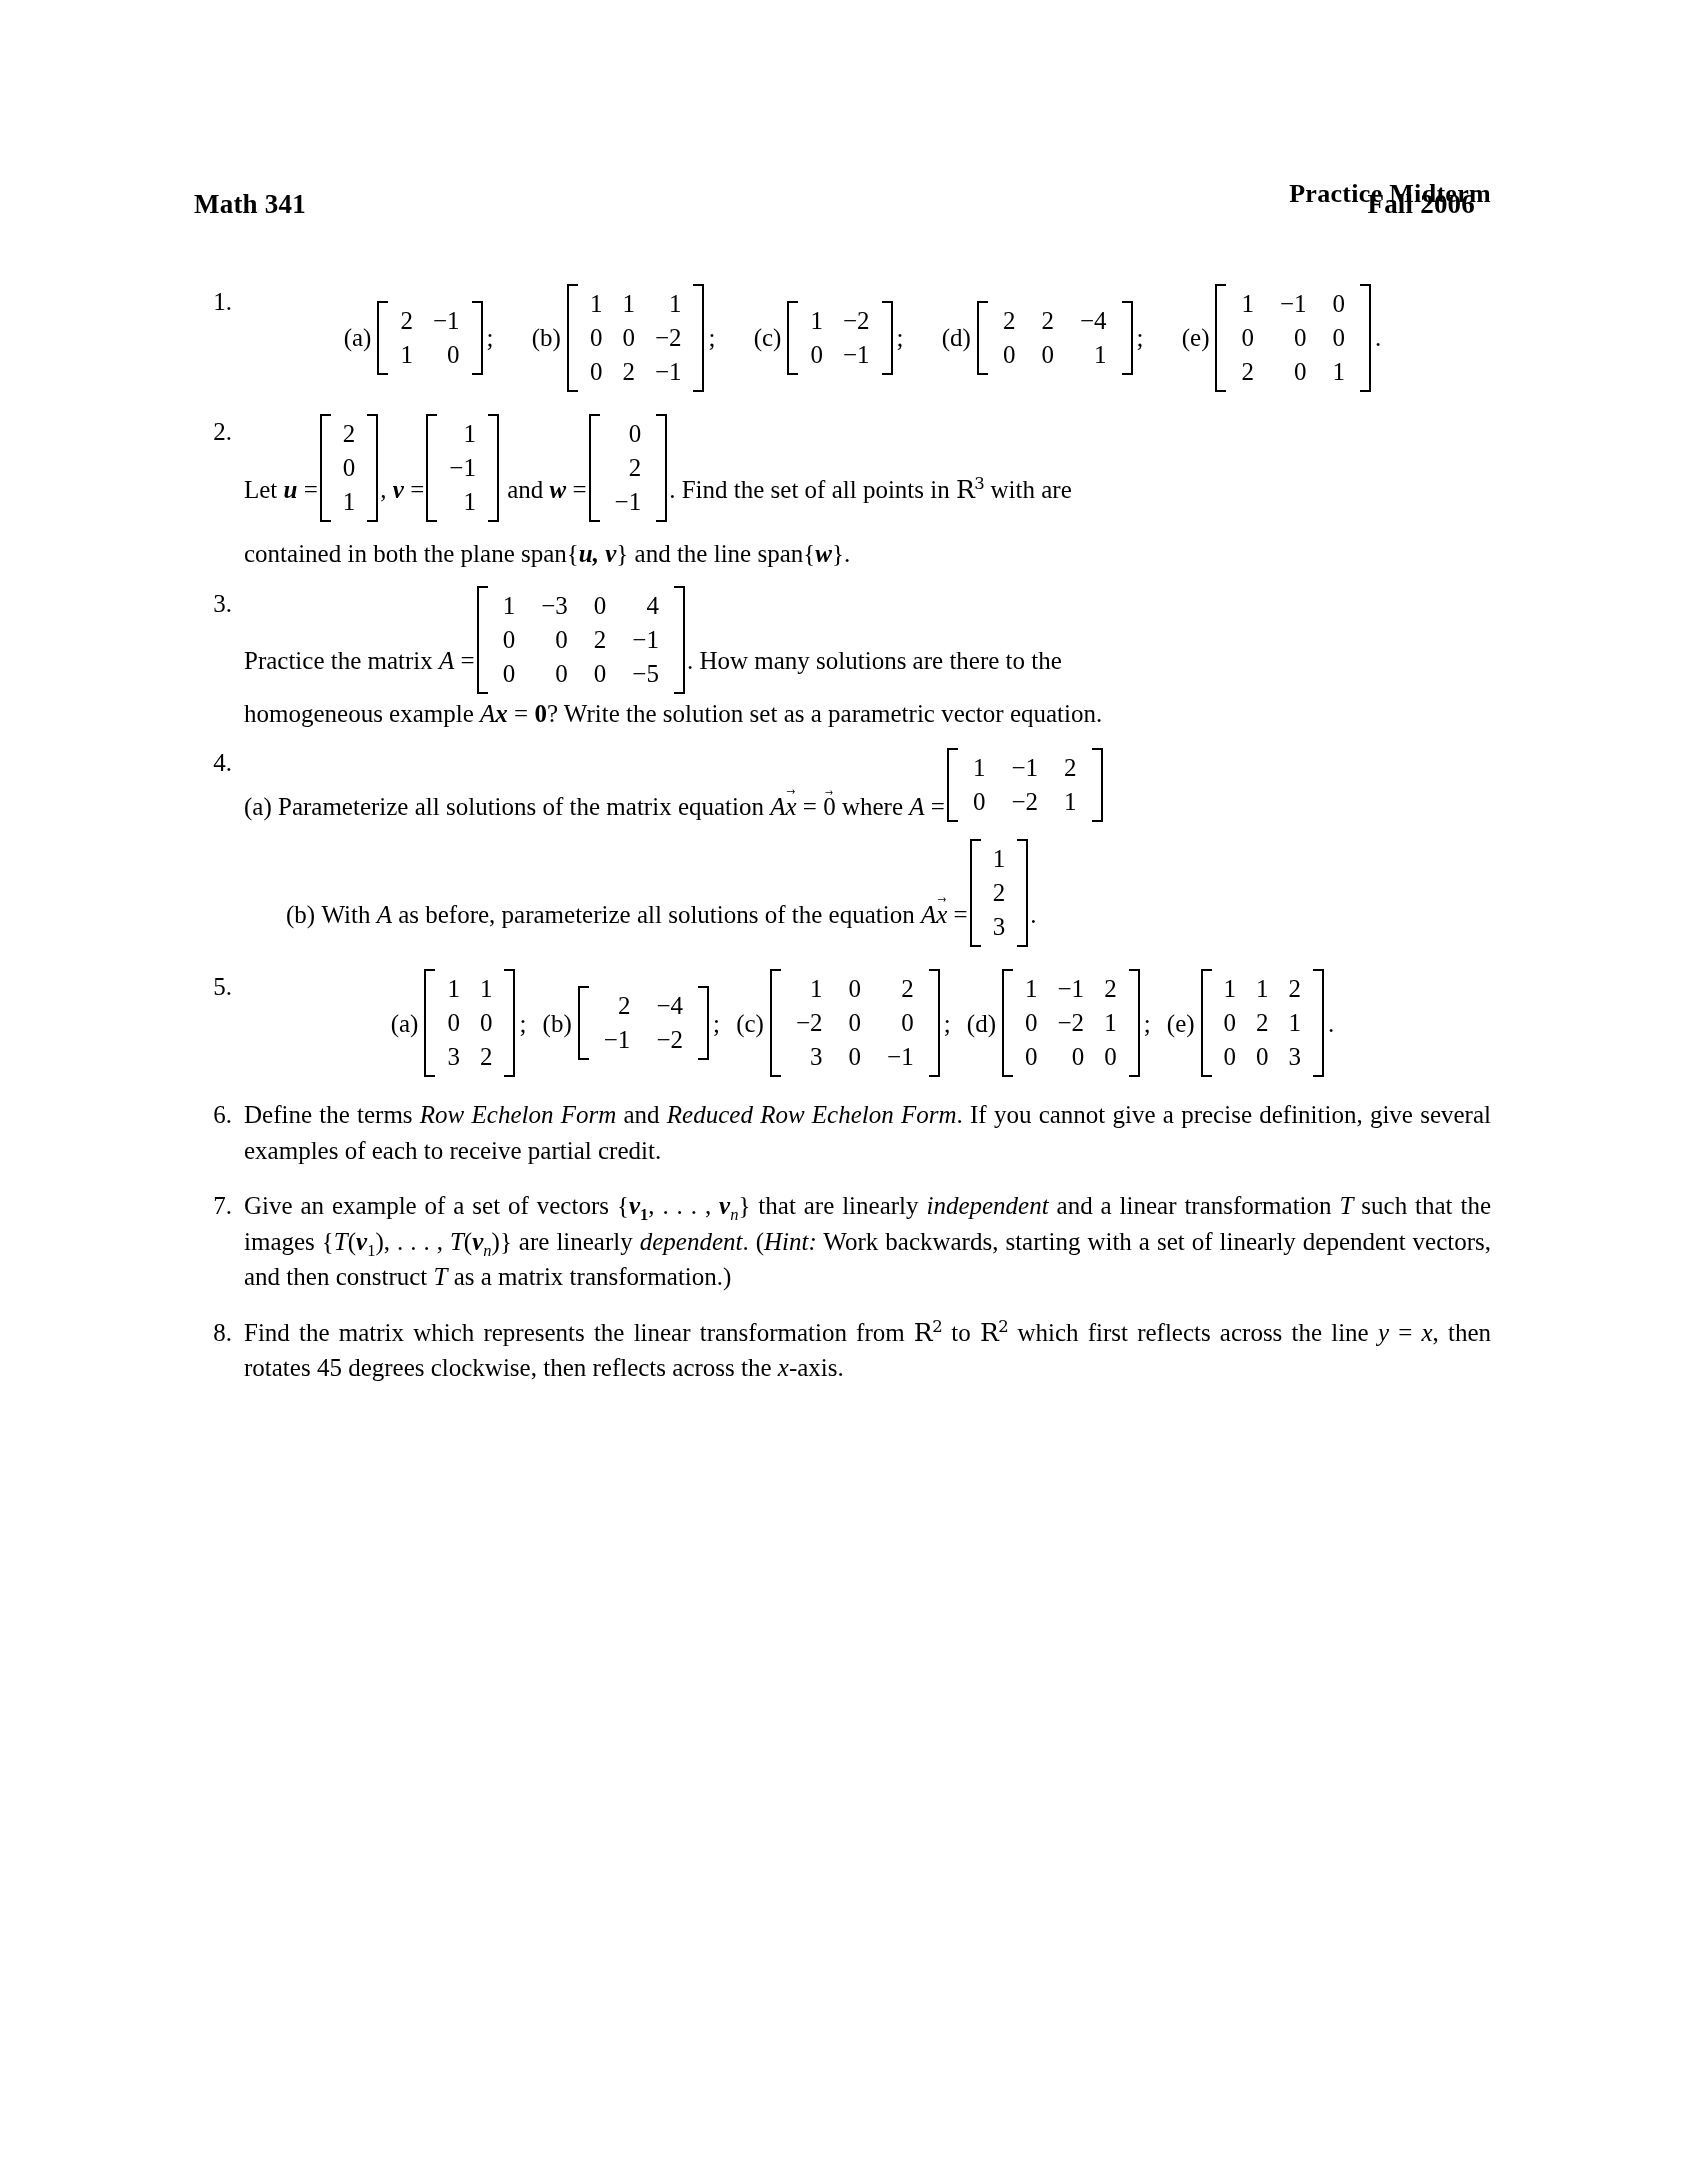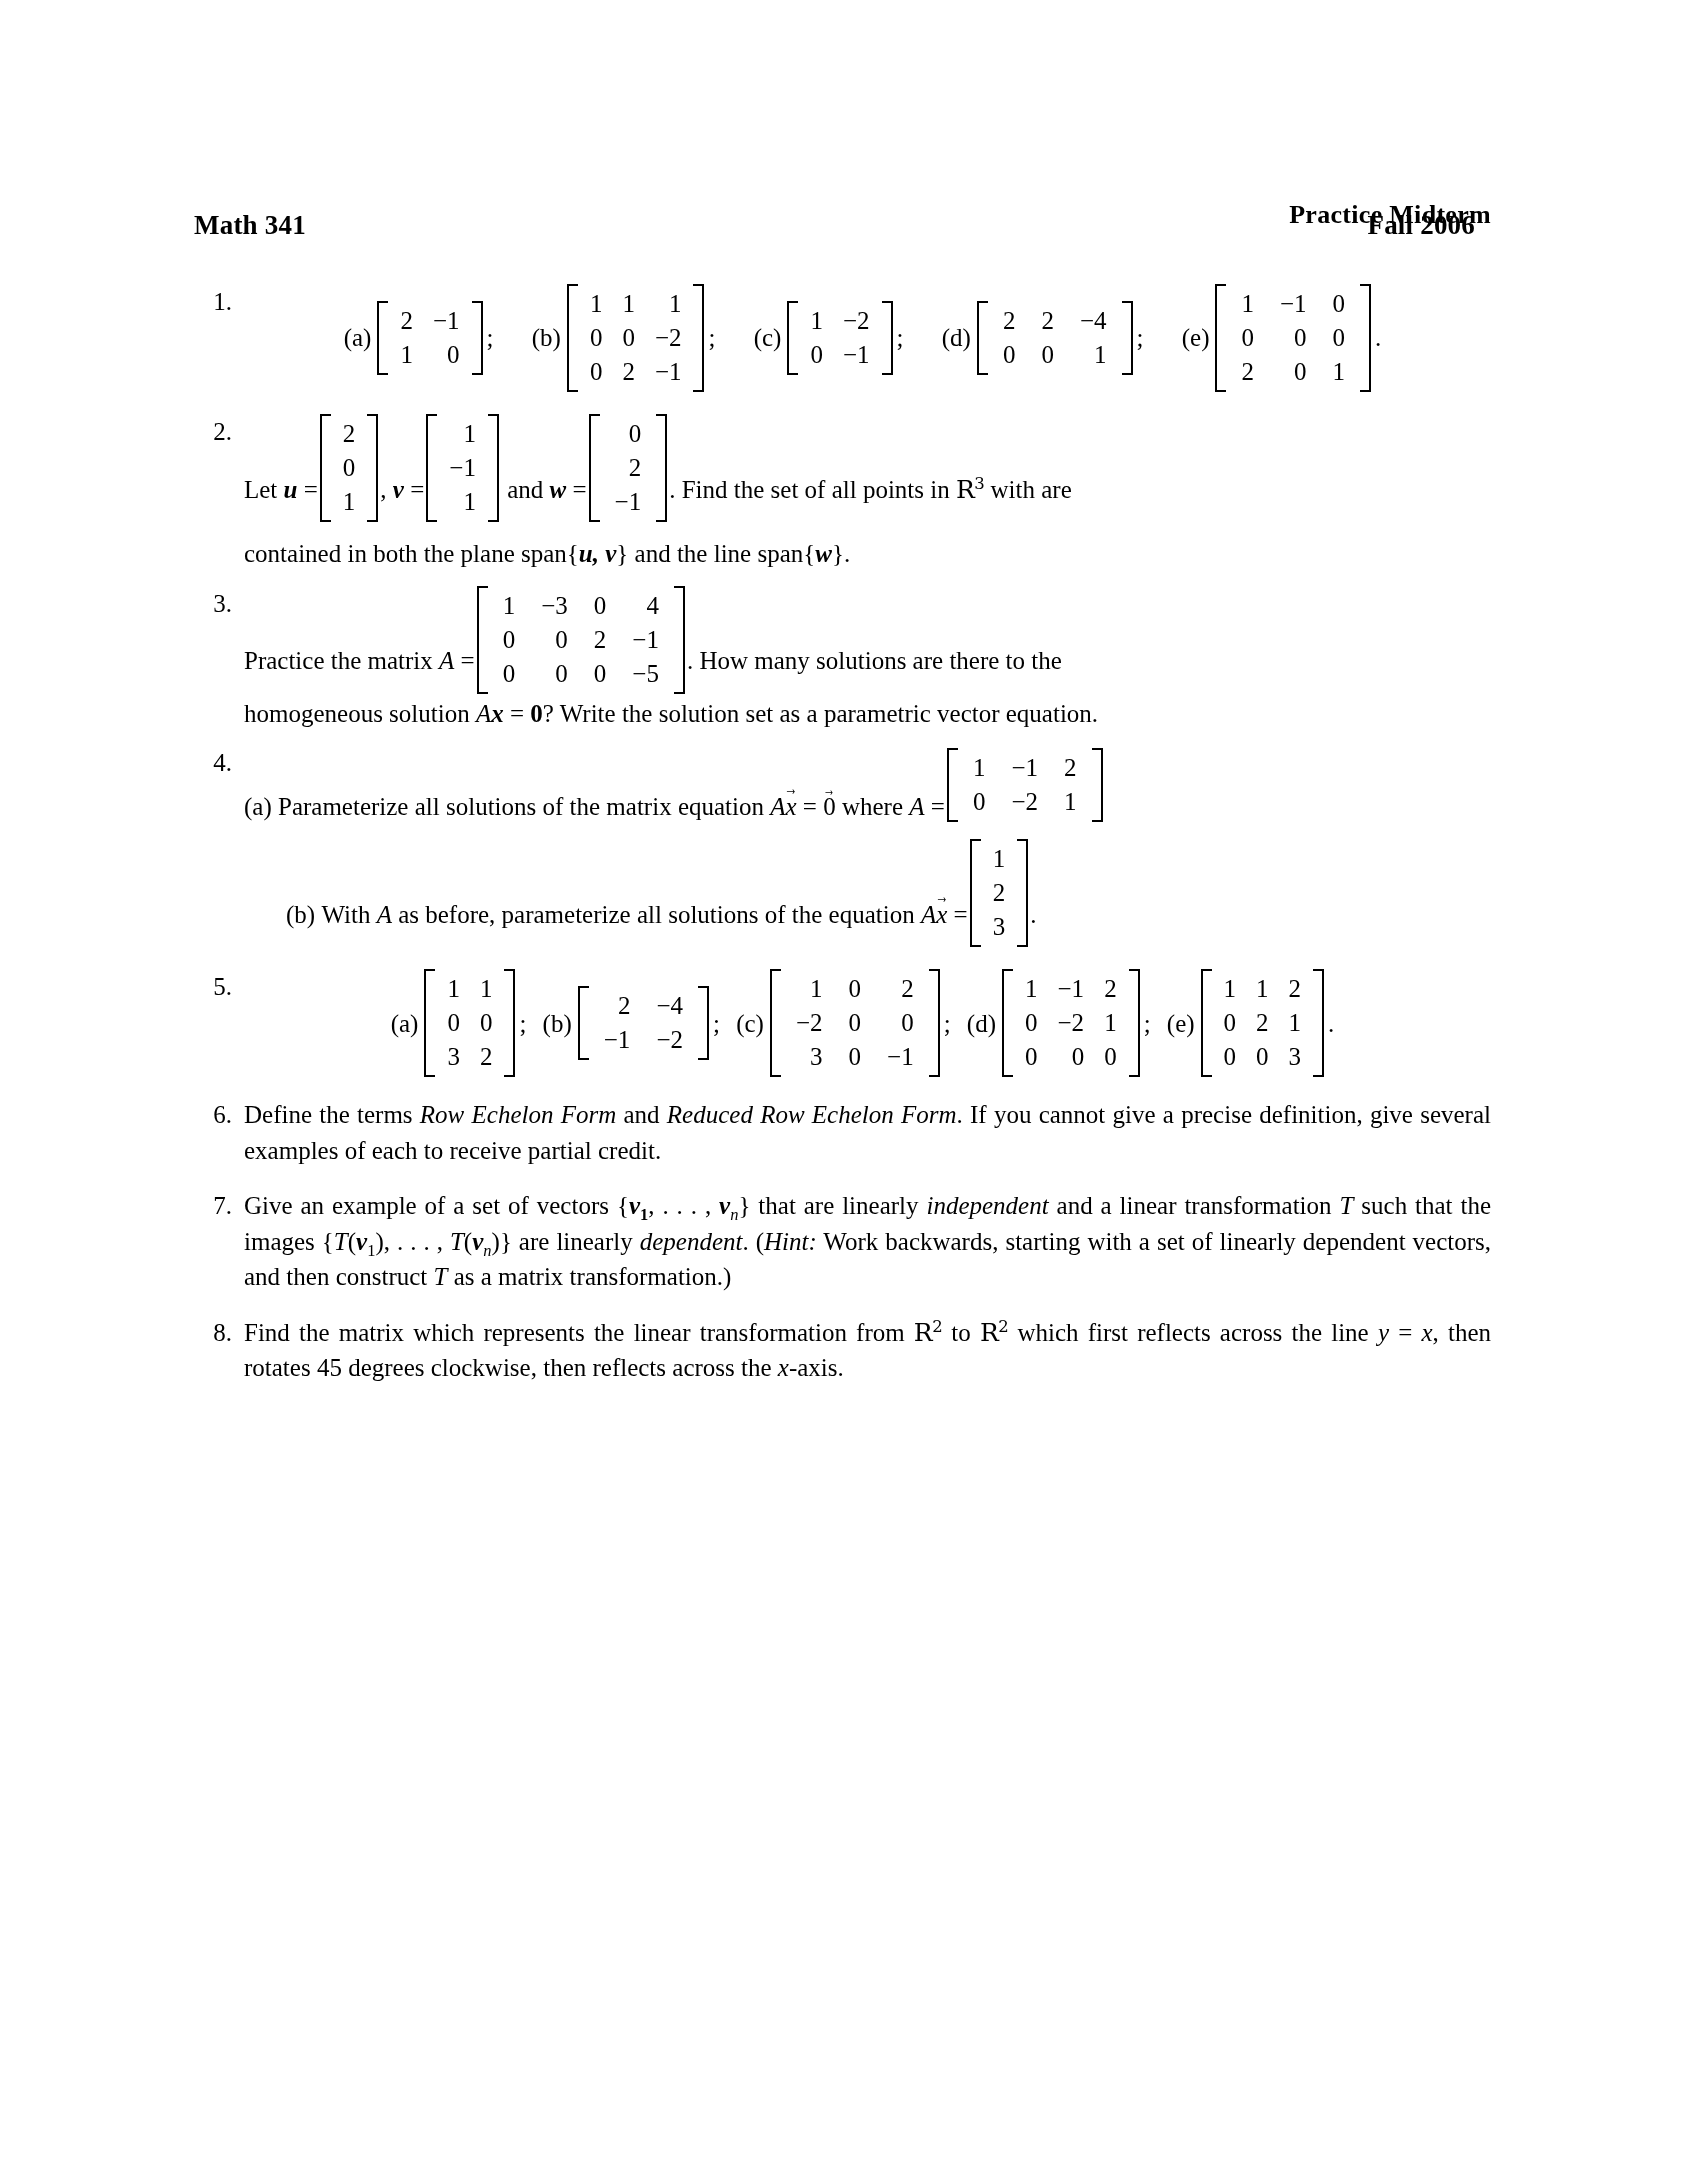--- a/index.html
+++ b/index.html
@@ -22,21 +22,20 @@
     height: 2178px;
   }
 
   
   .header {
     position: absolute;
     left: 194px;
     top: 183px;
     width: 1297px;
     height: 46px;
-    margin-top: 21px;
   }
   .hdr-left {
     position: absolute;
     left: 0; top: 6px;
     font-size: 27px;
     font-weight: bold;
     letter-spacing: 0.2px;
   }
   .hdr-center {
     position: absolute;
@@ -369,21 +368,21 @@
                 </tr>
           <tr>
                   <td>0</td>
                   <td>0</td>
                   <td>0</td>
                   <td>−5</td>
                 </tr>
         </tbody>
             </table></span><span class="vcenter">. How many solutions are there to the</span>
       </div>
-      <div class="ptext" style="margin-top:2px;"><span>homogeneous solution </span><span><span class="mi">A</span><span class="mb mi">x</span> = <span class="mb">0</span></span><span>? Write the solution set as a parametric vector equation.</span></div>
+      <div class="ptext" style="margin-top:2px;"><span>homogeneous example </span><span><span class="mi">A</span><span class="mb mi">x</span> = <span class="mb">0</span></span><span>? Write the solution set as a parametric vector equation.</span></div>
     </div>
 
     <div class="problem" style="margin-bottom:14px;">
       <span class="pnum">4.</span>
 
       <div class="inlinemathline">
         <span class="vcenter">(a)</span>
         <span class="vcenter">Parameterize all solutions of the matrix equation</span>
         <span class="vcenter"><span class="mi">A</span><span class="vecarrow">x</span></span>
         <span class="vcenter">=</span>

